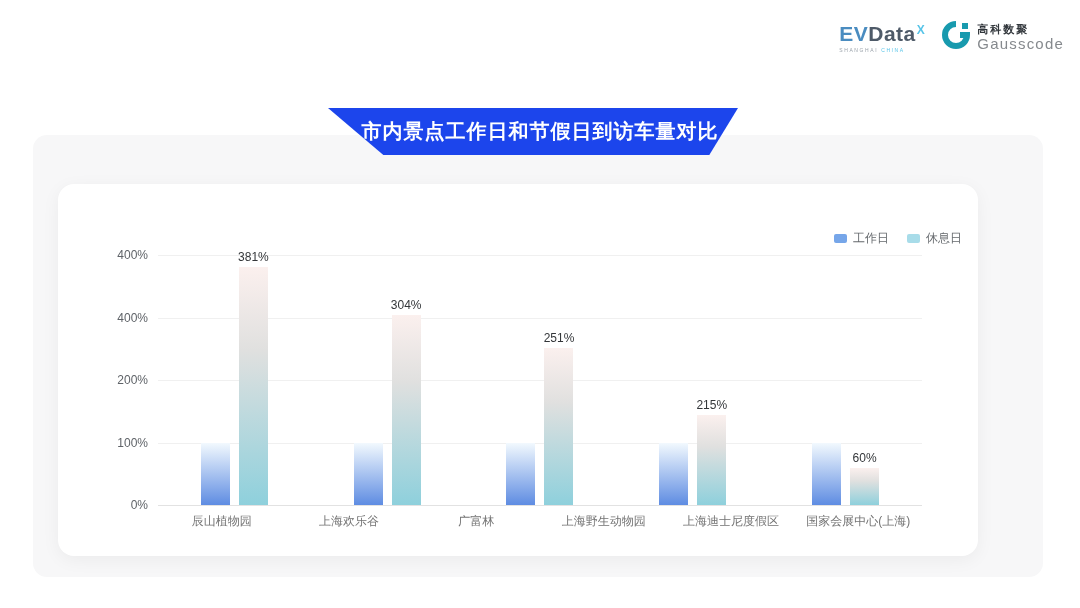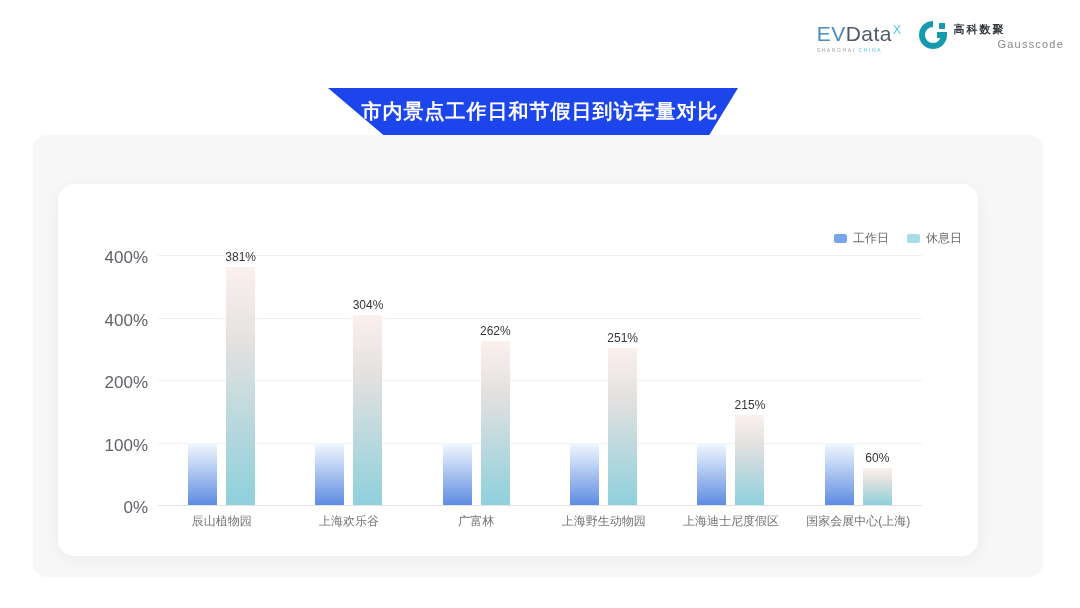--- a/index.html
+++ b/index.html
@@ -3,34 +3,34 @@
 <meta charset="utf-8">
 <style>
   * { margin:0; padding:0; box-sizing:border-box; }
   html,body { width:1080px; height:608px; background:#ffffff; overflow:hidden;
               font-family:"Liberation Sans", sans-serif; }
   .page { position:relative; width:1080px; height:608px; background:#ffffff; }
 
   
   .header-logos { position:absolute; top:20px; right:16px; display:flex; gap:16px; align-items:flex-start; }
   .evdata { display:flex; flex-direction:column; align-items:flex-start; padding-top:3px; }
-  .evdata-main { font-weight:400; font-size:21px; letter-spacing:0.5px; line-height:22px; }
+  .evdata-main { font-weight:700; font-size:21px; letter-spacing:0.5px; line-height:22px; }
   .evdata-main .ev  { color:#4a8cc0; }
   .evdata-main .dta { color:#4e5a68; }
   .evdata-main .sup { color:#57c4e8; font-size:12px; vertical-align:top; position:relative; top:-4px; margin-left:1px; }
   .evdata-tag { font-size:5px; letter-spacing:1.6px; margin-top:2px; }
   .evdata-tag .tag-a { color:#9aa2aa; }
   .evdata-tag .tag-b { color:#57c4e8; }
   .gausscode { display:flex; gap:6px; align-items:center; }
   .g-icon svg { display:block; }
   .g-cn { font-size:11px; font-weight:700; color:#32373c; letter-spacing:2px; line-height:18px; }
-  .g-en { font-size:11px; color:#85898d; letter-spacing:1.2px; line-height:12px;margin-left:44px; }
+  .g-en { font-size:15px; color:#85898d; letter-spacing:1.2px; line-height:12px; }
 
   
-  .banner { position:absolute; left:328px; top:88px; width:410px; height:47px; z-index:5;
+  .banner { position:absolute; left:328px; top:108px; width:410px; height:47px; z-index:5;
             display:flex; align-items:center; justify-content:center;
             clip-path:polygon(0 0, 100% 0, 93% 100%, 13.5% 100%); }
   .banner span { color:#ffffff; font-size:20px; font-weight:700; letter-spacing:1px; padding-left:14px; }
 
   
   .panel { position:absolute; left:33px; top:135px; width:1010px; height:442px;
            background:#f7f7f8; border-radius:14px; }
   .card  { position:absolute; left:25px; top:49px; width:920px; height:372px;
            background:#ffffff; border-radius:16px; box-shadow:0 4px 18px rgba(0,0,0,0.05); }
 
@@ -39,21 +39,21 @@
   .legend-item { display:flex; align-items:center; gap:6px; cursor:pointer; }
   .legend-swatch { width:13px; height:9px; border-radius:2px; }
   .legend-label { font-size:12px; color:#666a6e; }
 
   
   .plot { position:absolute; left:100px; top:71px; width:764px; height:250px;
           display:flex; align-items:flex-end; }
   .grid-line { position:absolute; left:0; width:100%; height:1px; background:#f0f0f0; z-index:0; }
   .grid-line.base { background:#e2e2e2; }
   .ytick { position:absolute; left:-96px; width:86px; text-align:right;
-           font-size:17px; color:#5f6368; }
+           font-size:12px; color:#5f6368; }
   .group { flex:1; display:flex; justify-content:center; align-items:flex-end; gap:9px;
            height:100%; position:relative; z-index:1; }
   .bar { width:29px; }
   .bar-wrap { position:relative; display:flex; align-items:flex-end; }
   .value-label { position:absolute; bottom:100%; left:50%; transform:translateX(-50%);
                  margin-bottom:3px; font-size:12px; color:#333639; white-space:nowrap; }
 
   
   .cats { position:absolute; left:100px; top:329px; width:764px; display:flex; }
   .cat-label { flex:1; text-align:center; font-size:12px; color:#737373; white-space:nowrap; }
@@ -124,27 +124,20 @@
           <div class="group">
             <div class="bar" style="height: 62.5px; background: linear-gradient(rgb(242, 249, 254) 0%, rgb(94, 140, 226) 100%);"></div>
             <div class="bar-wrap">
               <div class="bar" style="height: 190px; background: linear-gradient(rgb(251, 240, 238) 0%, rgb(224, 224, 223) 35%, rgb(142, 208, 220) 100%);"></div>
               <div class="value-label">304%</div>
             </div>
           </div>
           <div class="group">
             <div class="bar" style="height: 62.5px; background: linear-gradient(rgb(242, 249, 254) 0%, rgb(94, 140, 226) 100%);"></div>
             <div class="bar-wrap">
-              <div class="bar" style="height: 163.75px; background: linear-gradient(rgb(251, 240, 238) 0%, rgb(224, 224, 223) 35%, rgb(142, 208, 220) 100%);"></div>
-              <div class="value-label">262%</div>
-            </div>
-          </div>
-          <div class="group">
-            <div class="bar" style="height: 62.5px; background: linear-gradient(rgb(242, 249, 254) 0%, rgb(94, 140, 226) 100%);"></div>
-            <div class="bar-wrap">
               <div class="bar" style="height: 156.875px; background: linear-gradient(rgb(251, 240, 238) 0%, rgb(224, 224, 223) 35%, rgb(142, 208, 220) 100%);"></div>
               <div class="value-label">251%</div>
             </div>
           </div>
           <div class="group">
             <div class="bar" style="height: 62.5px; background: linear-gradient(rgb(242, 249, 254) 0%, rgb(94, 140, 226) 100%);"></div>
             <div class="bar-wrap">
               <div class="bar" style="height: 90px; background: linear-gradient(rgb(251, 240, 238) 0%, rgb(224, 224, 223) 35%, rgb(142, 208, 220) 100%);"></div>
               <div class="value-label">215%</div>
             </div>

